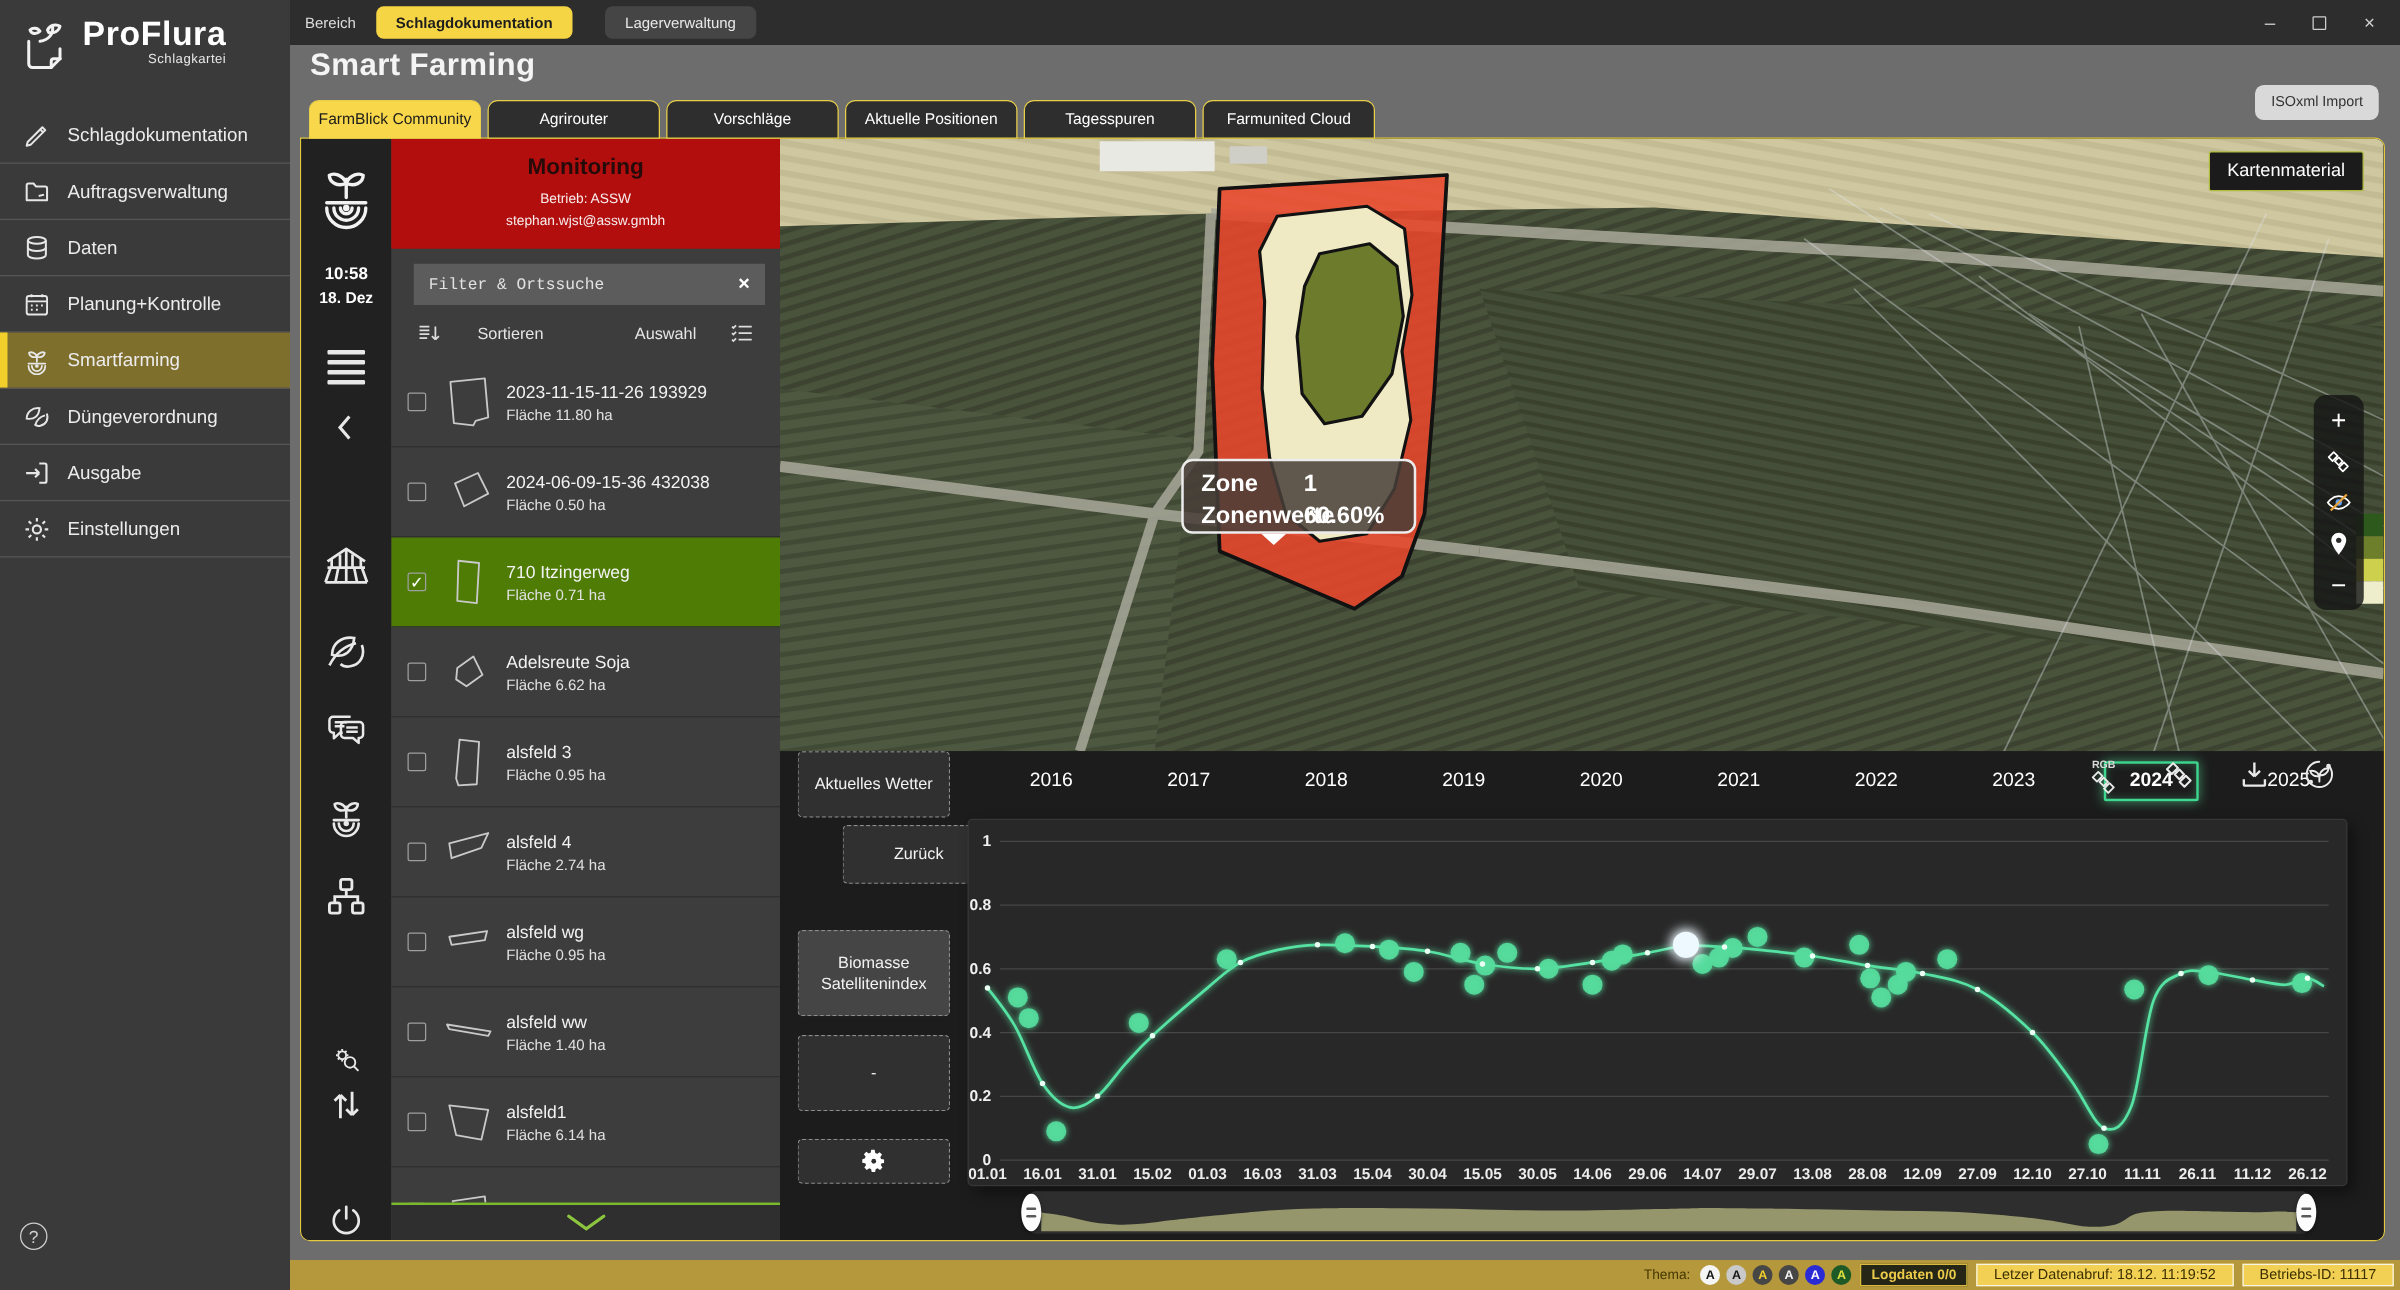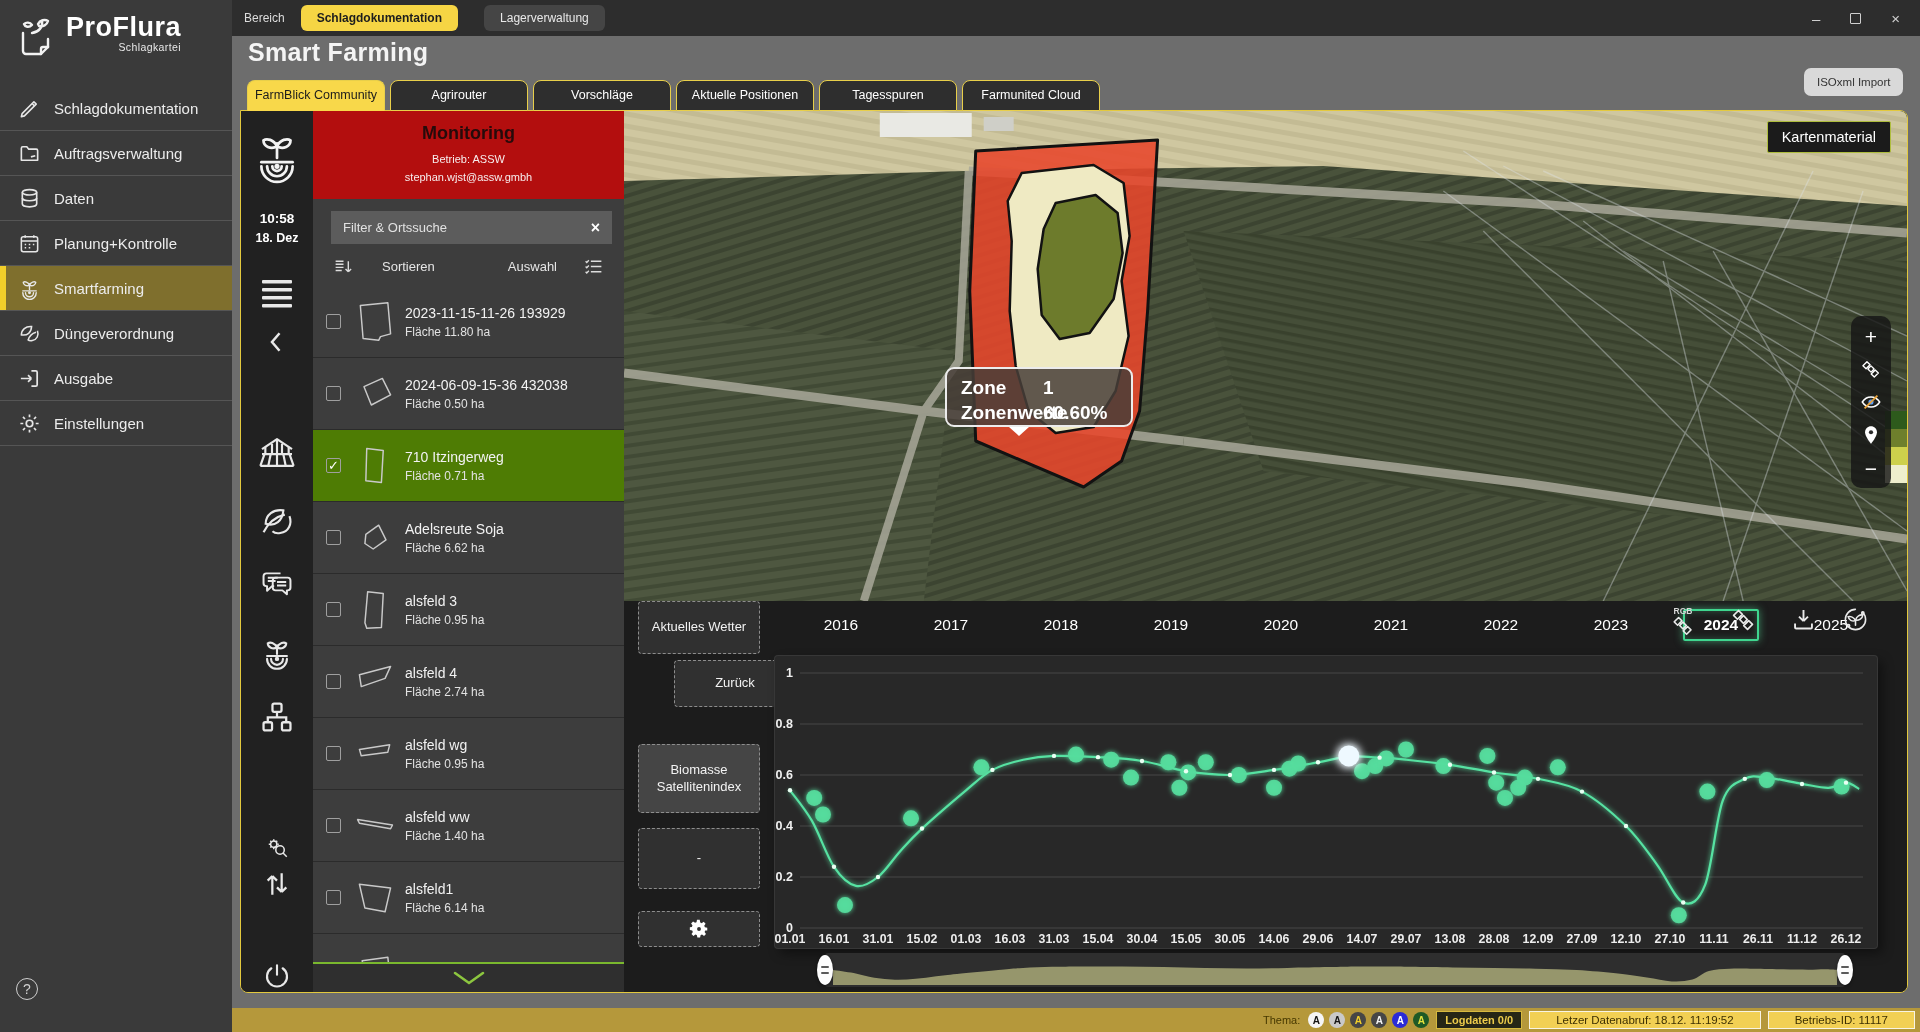--- a/index.html
+++ b/index.html
@@ -48,21 +48,21 @@
   .strip-date { position:absolute; top:120px; width:100%; text-align:center; color:#fff; font-size:12.5px;font-weight:bold; }
   .strip-ic { position:absolute; left:19px; width:34px; color:#e8e8e8; }
   .strip-ic svg { width:100%; height:100%; }
   .strip-ic.wide { left:16px; width:40px; }
 
   
   .monitoring { position:relative; width:311px; background:#3d3d3d; flex:0 0 auto; display:flex; flex-direction:column;justify-content:space-between; }
   .mon-header { height:88px; background:#b30e0e; text-align:center; color:#fff; padding-top:12px; flex:0 0 auto; }
   .mon-title { font-size:18px; font-weight:bold; color:#260b0b; margin-bottom:7px; }
   .mon-line { font-size:11px; color:#f7eded; line-height:1.6; }
-  .filterbox { margin:12px 12px 2px 18px; height:33px; background:#5c5c5c; border-radius:0; display:flex; align-items:center; padding:0 12px; flex:0 0 auto; }
+  .filterbox { margin:12px 12px 2px 18px; height:33px; background:#5c5c5c; border-radius:0; display:flex; align-items:center; padding:0 12px; flex:0 0 auto;font-family:Liberation Mono, monospace; }
   .filterbox input { background:transparent; border:none; outline:none; color:#ececec; font-size:13px; flex:1; font-family:inherit; }
   .filterbox input::placeholder { color:#e2e2e2; opacity:1; }
   .filter-clear { color:#fff; font-weight:bold; font-size:16px; line-height:1; }
   .sortrow { height:40px; display:flex; align-items:center; color:#e5e5e5; font-size:13px; flex:0 0 auto; padding:0 20px 0 20px; }
   .sortrow .ic { width:21px; height:21px; color:#ddd; }
   .sortrow .ic svg { width:100%; height:100%; }
   .sort-label { margin-left:28px; }
   .select-label { margin-left:auto; margin-right:26px; }
   .fieldlist { position:relative; flex:1; overflow:hidden; }
   .frow { height:72px; display:flex; align-items:center; border-bottom:1px solid #2b2b2b; background:#3d3d3d; padding-left:13px; }
@@ -109,21 +109,21 @@
   .navhandle { position:absolute; top:2px; width:16px; height:30px; background:#fdfdfd; border-radius:50%; box-shadow:0 1px 3px rgba(0,0,0,.5); z-index:2; }
   .navhandle::before, .navhandle::after { content:""; position:absolute; left:4px; right:4px; height:2px; background:#5a5a5a; border-radius:1px; }
   .navhandle::before { top:11px; } .navhandle::after { top:17px; }
   .navhandle.l { left:-8px; } .navhandle.r { right:-8px; }
 
   
   .statusbar { position:absolute; left:232px; top:1008px; width:1688px; height:24px; background:#b5983b; display:flex; align-items:center; justify-content:flex-end; gap:7px; padding-right:5px; z-index:6; }
   .thema { font-size:11px; color:#463800; margin-right:1px; }
   .badge { width:16px; height:16px; border-radius:50%; font-size:10px; font-weight:bold; display:flex; align-items:center; justify-content:center; flex:0 0 auto; }
   .logbox { background:#262616; color:#eccb4b; border:1px solid #d7b93f; font-size:11px; padding:2px 8px; font-weight:bold; white-space:nowrap; }
-  .ybox { background:#f2d054; color:#3c2f00; border:1px solid #f8f4e4; font-size:11.5px; padding:2px 26px; white-space:nowrap; }
+  .ybox { background:#f2d054; color:#3c2f00; border:1px solid #f8f4e4; font-size:11.5px; padding:2px 13px; white-space:nowrap; }
 </style>
 </head>
 <body>
 
 <div class="app">
 
   <aside class="sidebar">
     <div class="logo">
       <span class="logo-mark">
         <svg viewBox="0 0 48 48" fill="none" stroke="currentColor" stroke-width="2.4" stroke-linecap="round" stroke-linejoin="round">

